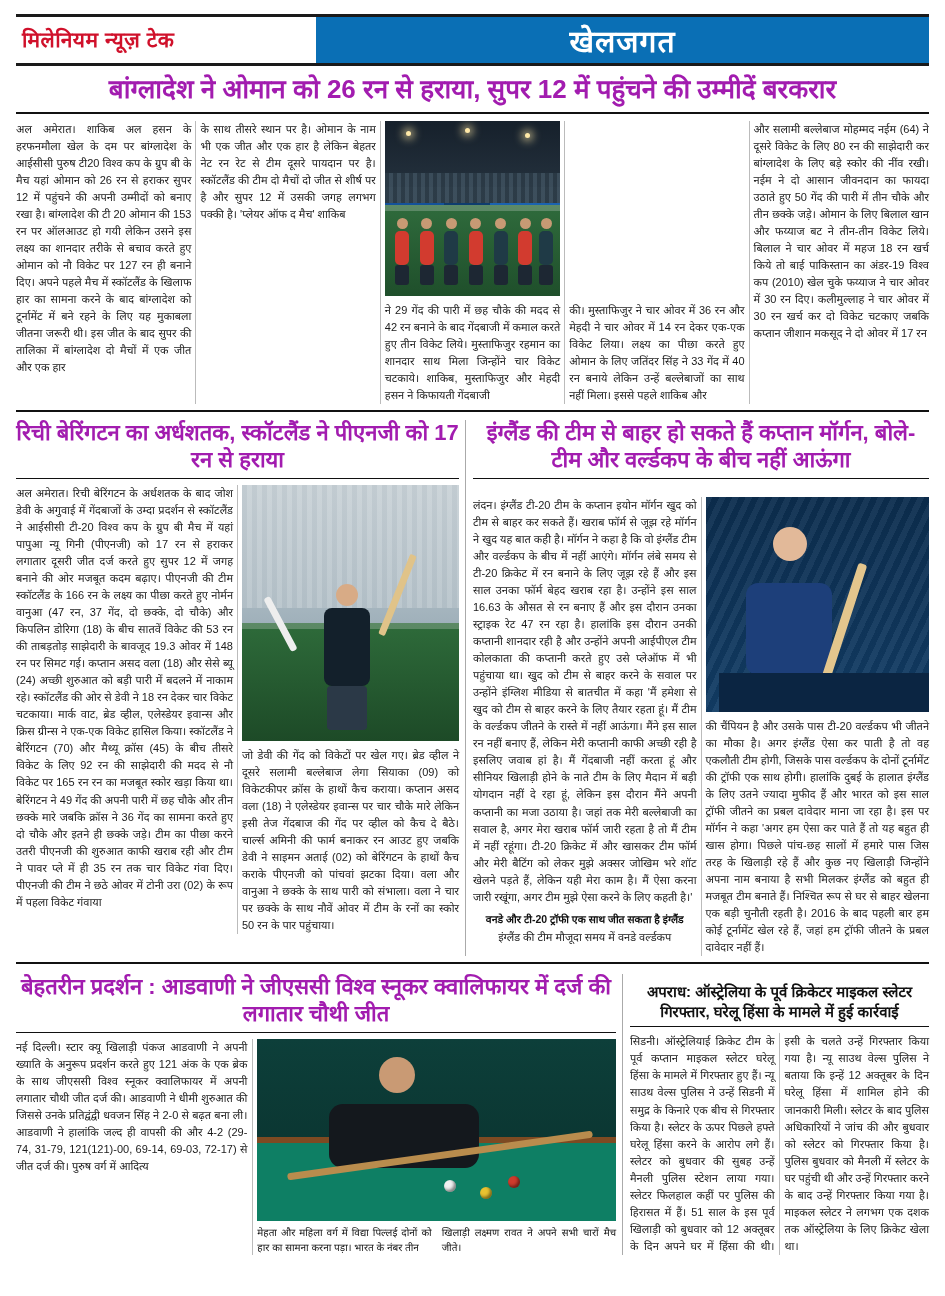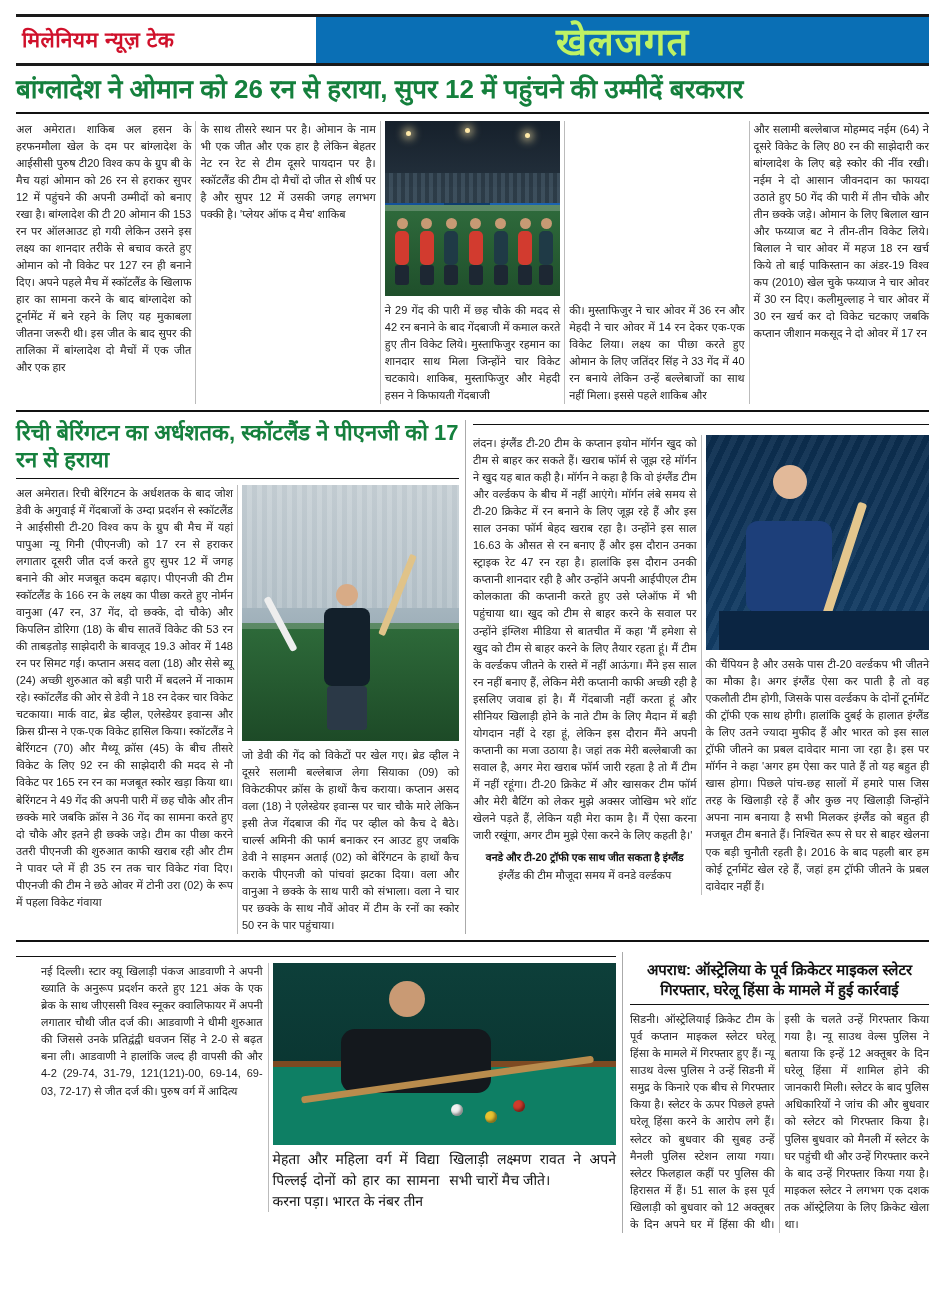--- a/index.html
+++ b/index.html
@@ -43,22 +43,22 @@
   }
   .mast-center {
     flex: 1 1 auto;
     background: #0a6fb5;
     display: flex;
     align-items: center;
     justify-content: center;
     position: relative;
   }
   .mast-center .title {
-    color: #bef264;
-    font-size: 38px;
+    color: #ffffff;
+    font-size: 30px;
     font-weight: bold;
     letter-spacing: 1px;
   }
   .mast-right {
     flex: 0 0 250px;
     display: flex;
     align-items: center;
     justify-content: flex-end;
     gap: 10px;
     padding-right: 4px;
@@ -81,22 +81,23 @@
     line-height: 1;
   }
 
   
   .rule-thick { border-top: 2px solid #111; margin: 6px 0 5px 0; }
   .rule-thin  { border-top: 1px solid #111; margin: 4px 0; }
 
   h1.headline, h2.headline {
     margin: 0;
     font-weight: bold;
-    color: #15803d;
+    color: #a21caf;
     line-height: 1.22;
+    text-align: center;
   }
   h1.headline { font-size: 26px; }
   h2.headline { font-size: 22px; }
 
   .body-text {
     font-size: 11px;
     line-height: 1.55;
     text-align: justify;
     color: #1a1a1a;
   }
@@ -143,21 +144,21 @@
   .sec2 .subcols {
     display: grid;
     grid-template-columns: 1fr 1fr;
     column-gap: 9px;
     margin-top: 6px;
   }
   .sec2 .subcols3 {
     display: grid;
     grid-template-columns: 1fr 1fr;
     column-gap: 9px;
-    margin-top: 10px;
+    margin-top: 18px;
   }
   .p2-photo { height: 256px; }
   .p3-photo { height: 215px; }
 
   
   .sec3 {
     display: grid;
     grid-template-columns: 600px 1fr;
     column-gap: 14px;
     margin-top: 10px;
@@ -166,21 +167,20 @@
     content:"";
     position:absolute; left:-8px; top:0; bottom:0;
     border-left: 1px solid #aaa;
   }
   .sec3 .right { position: relative; }
   .sec3 .lcols {
     display: grid;
     grid-template-columns: 1fr 1.55fr;
     column-gap: 10px;
     margin-top: 6px;
-    margin-left: 25px;
   }
   .p4-photo { height: 182px; }
   .sec3 .cap-cols {
     display: grid;
     grid-template-columns: 1fr 1fr;
     column-gap: 10px;
     margin-top: 4px;
   }
   .sub-head {
     font-size: 15px;
@@ -219,21 +219,21 @@
   
   .snk-bg { position:absolute; inset:0; background:linear-gradient(#0d3f3a,#09302c); }
   .snk-table { position:absolute; left:0; right:0; bottom:0; height:46%; background:#0e7f64; border-top:6px solid #7d4a22; }
   .ball { position:absolute; border-radius:50%; width:12px; height:12px; box-shadow:inset -2px -2px 3px rgba(0,0,0,.45); }
 
   
   .eng-bg { position:absolute; inset:0; background:linear-gradient(#0c2d4e,#123d66); }
   .eng-crowd { position:absolute; inset:0; background:repeating-linear-gradient(115deg, rgba(255,255,255,.05) 0 6px, rgba(0,0,0,.05) 6px 12px); }
 
   .caption-strip {
-    font-size: 14px;
+    font-size: 10px;
     line-height: 1.5;
     text-align: justify;
   }
 
   
   .sec3 .rcols { margin-top: 6px; }
   .sec3 .rcols .body-text { column-count: 2; column-gap: 10px; column-rule: 1px solid #bbb; }
 </style>
 </head>
 <body>
@@ -362,20 +362,21 @@
             </div>
           </div>
           <div class="body-text" style="margin-top:6px">जो डेवी की गेंद को विकेटों पर खेल गए। ब्रेड व्हील ने दूसरे सलामी बल्लेबाज लेगा सियाका (09) को विकेटकीपर क्रॉस के हाथों कैच कराया।
 
 कप्तान असद वला (18) ने एलेस्डेयर इवान्स पर चार चौके मारे लेकिन इसी तेज गेंदबाज की गेंद पर व्हील को कैच दे बैठे। चार्ल्स अमिनी की फार्म बनाकर रन आउट हुए जबकि डेवी ने साइमन अताई (02) को बेरिंगटन के हाथों कैच कराके पीएनजी को पांचवां झटका दिया। वला और वानुआ ने छक्के के साथ पारी को संभाला। वला ने चार पर छक्के के साथ नौवें ओवर में टीम के रनों का स्कोर 50 रन के पार पहुंचाया।</div>
         </div>
       </div>
     </div>
 
     <div class="half right">
+      <h2 class="headline">इंग्लैंड की टीम से बाहर हो सकते हैं कप्तान मॉर्गन, बोले- टीम और वर्ल्डकप के बीच नहीं आऊंगा</h2>
       <div class="rule-thin"></div>
       <div class="subcols3">
         <div class="colwrap">
           <div class="body-text">लंदन। इंग्लैंड टी-20 टीम के कप्तान इयोन मॉर्गन खुद को टीम से बाहर कर सकते हैं। खराब फॉर्म से जूझ रहे मॉर्गन ने खुद यह बात कही है। मॉर्गन ने कहा है कि वो इंग्लैंड टीम और वर्ल्डकप के बीच में नहीं आएंगे। मॉर्गन लंबे समय से टी-20 क्रिकेट में रन बनाने के लिए जूझ रहे हैं और इस साल उनका फॉर्म बेहद खराब रहा है। उन्होंने इस साल 16.63 के औसत से रन बनाए हैं और इस दौरान उनका स्ट्राइक रेट 47 रन रहा है। हालांकि इस दौरान उनकी कप्तानी शानदार रही है और उन्होंने अपनी आईपीएल टीम कोलकाता की कप्तानी करते हुए उसे प्लेऑफ में भी पहुंचाया था।
 
 खुद को टीम से बाहर करने के सवाल पर उन्होंने इंग्लिश मीडिया से बातचीत में कहा 'मैं हमेशा से खुद को टीम से बाहर करने के लिए तैयार रहता हूं। मैं टीम के वर्ल्डकप जीतने के रास्ते में नहीं आऊंगा। मैंने इस साल रन नहीं बनाए हैं, लेकिन मेरी कप्तानी काफी अच्छी रही है इसलिए जवाब हां है। मैं गेंदबाजी नहीं करता हूं और सीनियर खिलाड़ी होने के नाते टीम के लिए मैदान में बड़ी योगदान नहीं दे रहा हूं, लेकिन इस दौरान मैंने अपनी कप्तानी का मजा उठाया है। जहां तक मेरी बल्लेबाजी का सवाल है, अगर मेरा खराब फॉर्म जारी रहता है तो मैं टीम में नहीं रहूंगा। टी-20 क्रिकेट में और खासकर टीम फॉर्म और मेरी बैटिंग को लेकर मुझे अक्सर जोखिम भरे शॉट खेलने पड़ते हैं, लेकिन यही मेरा काम है। मैं ऐसा करना जारी रखूंगा, अगर टीम मुझे ऐसा करने के लिए कहती है।'</div>
           <div class="mini-head">वनडे और टी-20 ट्रॉफी एक साथ जीत सकता है इंग्लैंड</div>
           <div class="body-text" style="text-align:center">इंग्लैंड की टीम मौजूदा समय में वनडे वर्ल्डकप</div>
         </div>
         <div class="colwrap">
@@ -394,20 +395,21 @@
         </div>
       </div>
     </div>
   </div>
 
   <div class="rule-thick"></div>
 
   <div class="sec3">
 
     <div class="left">
+      <h2 class="headline">बेहतरीन प्रदर्शन : आडवाणी ने जीएससी विश्व स्नूकर क्वालिफायर में दर्ज की लगातार चौथी जीत</h2>
       <div class="rule-thin"></div>
       <div class="lcols">
         <div class="colwrap">
           <div class="body-text">नई दिल्ली। स्टार क्यू खिलाड़ी पंकज आडवाणी ने अपनी ख्याति के अनुरूप प्रदर्शन करते हुए 121 अंक के एक ब्रेक के साथ जीएससी विश्व स्नूकर क्वालिफायर में अपनी लगातार चौथी जीत दर्ज की।
 
 आडवाणी ने धीमी शुरुआत की जिससे उनके प्रतिद्वंद्वी धवजन सिंह ने 2-0 से बढ़त बना ली।
 
 आडवाणी ने हालांकि जल्द ही वापसी की और 4-2 (29-74, 31-79, 121(121)-00, 69-14, 69-03, 72-17) से जीत दर्ज की। पुरुष वर्ग में आदित्य</div>
         </div>
         <div class="colwrap">

